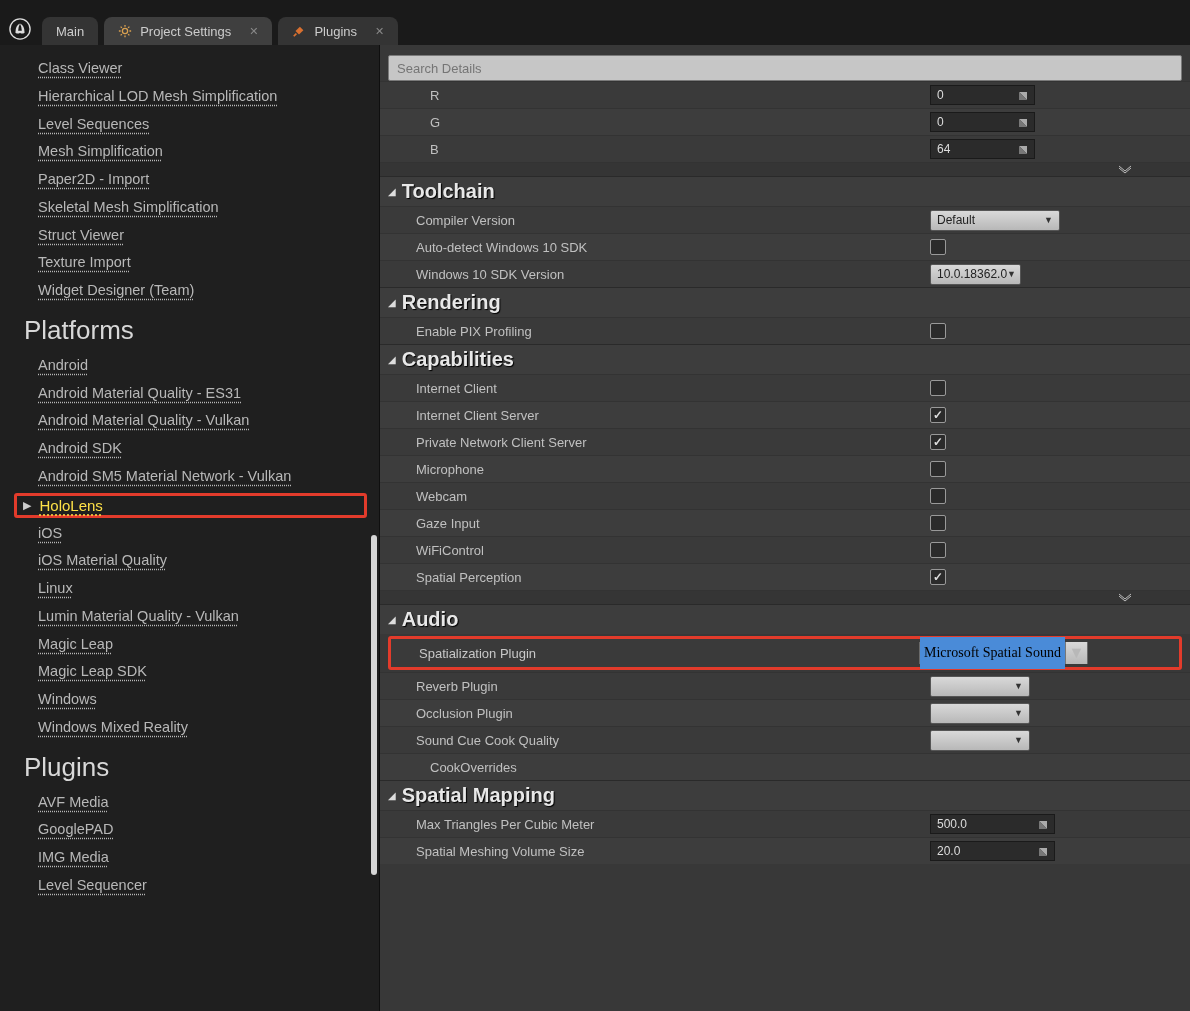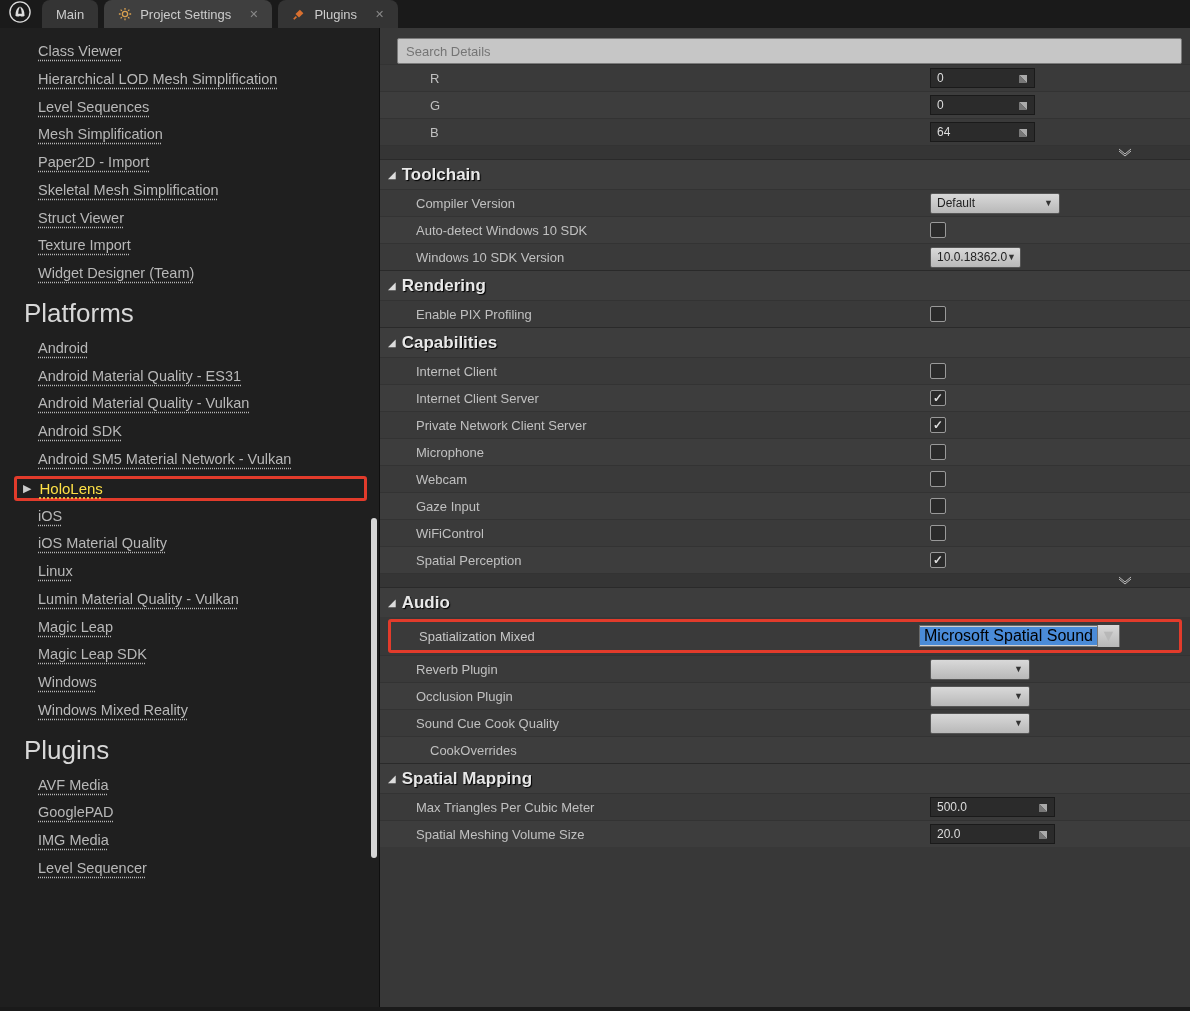--- a/index.html
+++ b/index.html
@@ -1,19 +1,19 @@
 <!DOCTYPE html>
 <html><head>
 <meta charset="utf-8">
 <style>
 * { margin:0; padding:0; box-sizing:border-box; font-family:"Segoe UI",Tahoma,sans-serif; }
 body { background:#1a1a1a; color:#b8b8b8; width:1190px; height:1011px; overflow:hidden; }
 
 
-.tabbar { height:28px; background:#1a1a1a; display:flex; align-items:flex-end; padding-left:4px; }
+.tabbar { height:45px; background:#1a1a1a; display:flex; align-items:flex-end; padding-left:4px; }
 .logo { width:32px; height:32px; display:flex; align-items:center; justify-content:center; }
 .logo svg { width:22px; height:22px; }
 .tab { height:28px; display:flex; align-items:center; padding:0 14px; margin-left:6px; background:#2a2a2a; border-radius:8px 8px 0 0; font-size:13px; color:#ccc; cursor:pointer; gap:8px; }
 .tab.inactive { background:#343434; }
 .tab.active { background:#3f3f3f; }
 .tab .gear { width:14px; height:14px; }
 .tab .plug { width:14px; height:14px; }
 .tab-close { color:#888; font-size:11px; margin-left:10px; }
 
 
@@ -22,25 +22,25 @@
 .sidebar::-webkit-scrollbar { width:6px; }
 .sidebar-item { display:block; padding:3px 0 3px 38px; font-size:14.5px; color:#b8b8b8; text-decoration:underline dotted; text-underline-offset:4px; cursor:pointer; line-height:1.5; }
 .sidebar-head { padding:10px 0 6px 24px; font-size:26px; color:#d8d8d8; }
 .hl-row { margin:2px 12px 2px 14px; border:3px solid #e23b2b; border-radius:3px; display:flex; align-items:center; padding:1px 0 1px 6px; }
 .hl-row .arrow { color:#ccc; font-size:11px; margin-right:8px; }
 .hl-row .lbl { font-size:15px; color:#fde047; text-decoration:underline dotted; text-underline-offset:4px; }
 .sidebar-scroll { position:absolute; right:2px; top:490px; width:6px; height:340px; background:#d6d6d6; border-radius:3px; }
 
 
 .main { flex:1; background:#383838; display:flex; flex-direction:column; }
-.search-bar { height:26px; background:#c6c6c6; margin:10px 8px 0 17px; border:1px solid #7a7a7a; border-radius:2px; display:flex; align-items:center; padding:0 8px; }
+.search-bar { height:26px; background:#c6c6c6; margin:10px 8px 0 8px; border:1px solid #7a7a7a; border-radius:2px; display:flex; align-items:center; padding:0 8px; }
 .search-bar input { flex:1; border:none; background:transparent; font-size:13px; color:#555; outline:none; }
 .section-head { height:30px; background:#3d3d3d; display:flex; align-items:center; padding-left:8px; gap:6px; border-top:1px solid #2a2a2a; }
 .section-head .tri { color:#ddd; font-size:10px; }
-.section-title { color:#e8e8e8; font-size:17px; font-weight:600; text-shadow:1px 1px 1px #000; }
+.section-title { color:#e8e8e8; font-size:20px; font-weight:600; text-shadow:1px 1px 1px #000; }
 .prop-row { display:flex; align-items:center; height:27px; padding:0 0 0 36px; background:#3a3a3a; border-top:1px solid #333; }
 .prop-row.alt { background:#3d3d3d; }
 .prop-row.indent { padding-left:50px; }
 .prop-label { flex:1; font-size:13px; color:#c0c0c0; }
 .prop-ctrl { width:260px; display:flex; align-items:center; }
 .num-input { width:105px; height:20px; background:#2b2b2b; border:1px solid #1a1a1a; color:#ddd; font-size:12px; padding:0 6px; display:flex; align-items:center; justify-content:space-between; }
 .num-input.big { width:125px; }
 .spinner { width:10px; height:10px; }
 .spinner svg { width:10px; height:10px; }
 .dropdown { height:21px; background:linear-gradient(#d9d9d9,#b8b8b8); border:1px solid #555; border-radius:2px; display:flex; align-items:center; justify-content:space-between; padding:0 6px; font-size:12px; color:#222; cursor:pointer;text-align:right; }
@@ -51,21 +51,21 @@
 .checkbox { width:16px; height:16px; background:#2b2b2b; border:1px solid #999; border-radius:2px; display:flex; align-items:center; justify-content:center; cursor:pointer; }
 .checkbox.checked::after { content:"✓"; color:#ddd; font-size:12px; font-weight:bold; }
 
 .section-right-caret { margin-left:auto; margin-right:28px; color:#bbb; }
 .section-right-caret svg { width:14px; height:10px; }
 
 
 .hl-audio { margin:2px 8px; border:3px solid #e23b2b; border-radius:3px; display:flex; align-items:center; height:34px; padding-left:28px; background:#3a3a3a; }
 .hl-audio .prop-label { flex:1; font-size:13px; color:#c8c8c8; }
 .hl-audio .dd-special { height:22px; border:1px solid #6a6a6a; background:#d0d0d0; display:flex; align-items:center; }
-.hl-audio .dd-text { background:#4a8bd8; color:#000; font-size:16px; padding:2px 4px; height:18px; display:flex; align-items:center; }
+.hl-audio .dd-text { background:#4a8bd8; color:#000; font-size:14px; padding:16px 4px; height:18px; display:flex; align-items:center;font-family:Liberation Serif, serif; }
 .hl-audio .dd-btn { width:22px; height:22px; background:linear-gradient(#d8d8d8,#b8b8b8); display:flex; align-items:center; justify-content:center; border-left:1px solid #777; }
 </style>
 </head>
 <body>
 
 <div class="tabbar">
   <div class="logo">
     <svg viewBox="0 0 24 24">
         <circle cx="12" cy="12" r="11" fill="none" stroke="#ddd" stroke-width="1.5"></circle>
         <path d="M7 16 Q7 8 12 6 Q10 10 10 14 L14 14 Q14 10 12 6 Q17 8 17 16 Q14 18 12 16 Q10 18 7 16" fill="#ddd"></path>
@@ -283,21 +283,21 @@
       <span class="section-right-caret"><svg viewBox="0 0 14 10">
             <path d="M1 3 L7 8 L13 3 M1 1 L7 6 L13 1" stroke="#bbb" fill="none"></path>
           </svg></span>
     </div>
 
     <div class="section-head">
         <span class="tri">◢</span>
         <span class="section-title">Audio</span>
       </div>
     <div class="hl-audio">
-      <span class="prop-label">Spatialization Mixed</span>
+      <span class="prop-label">Spatialization Plugin</span>
       <div class="prop-ctrl">
         <div class="dd-special">
           <span class="dd-text">Microsoft Spatial Sound</span>
           <span class="dd-btn">▼</span>
         </div>
       </div>
     </div>
     <div class="prop-row">
       <span class="prop-label">Reverb Plugin</span>
       <div class="prop-ctrl">

